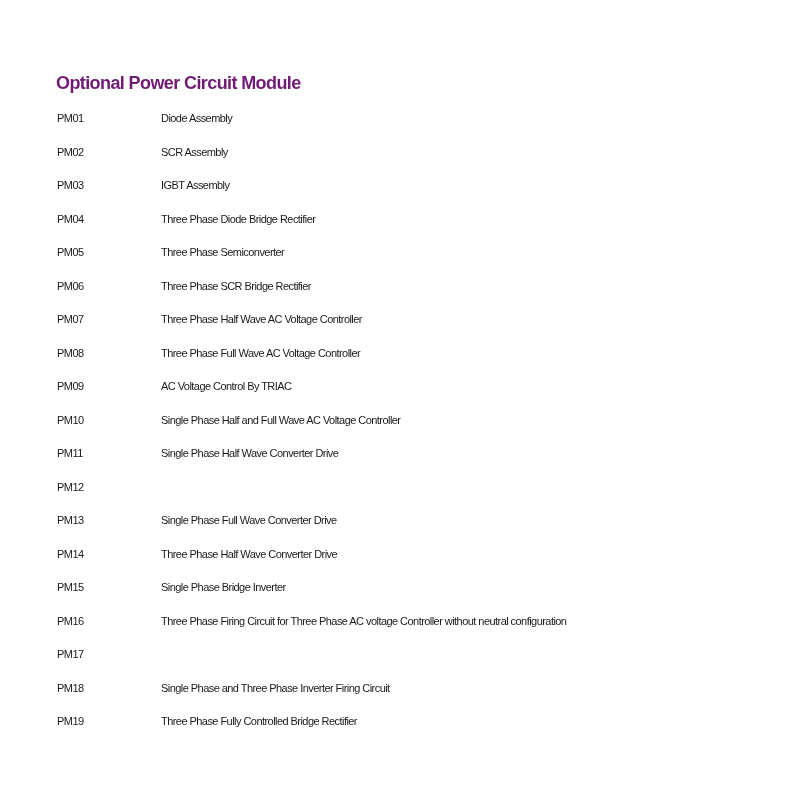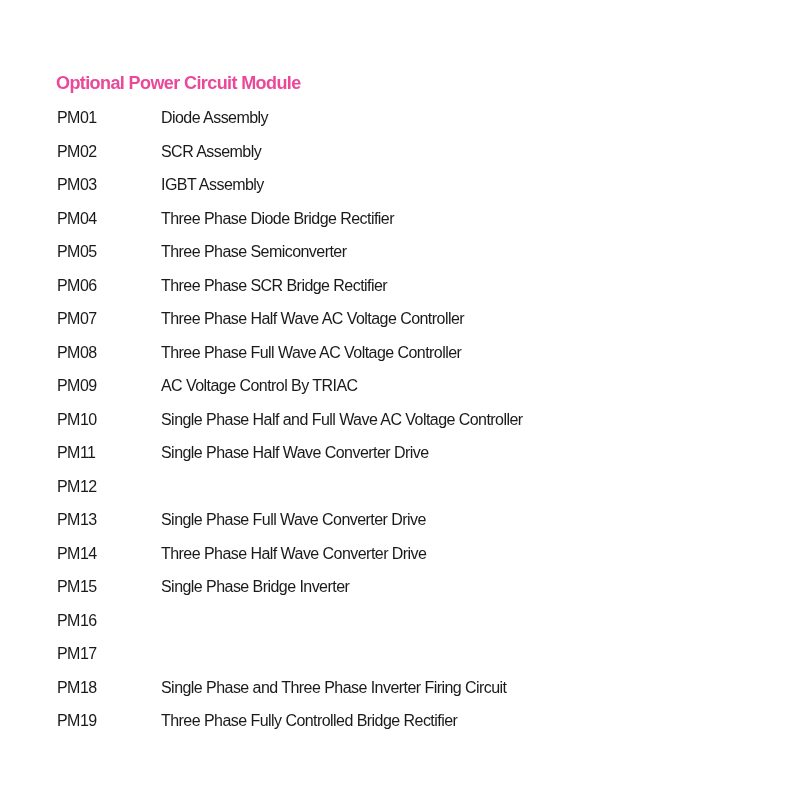--- a/index.html
+++ b/index.html
@@ -23,36 +23,36 @@
       height: 800px;
     }
     .heading {
       position: absolute;
       left: 56px;
       top: 73px;
       margin: 0;
       font-size: 18px;
       font-weight: bold;
       letter-spacing: -0.6px;
-      color: #ec4899;
+      color: #701a75;
       white-space: nowrap;
     }
     .module-list {
       position: absolute;
       left: 0;
       top: 108px;
       width: 800px;
       margin: 0;
       padding: 0;
       list-style: none;
     }
     .module-row {
       position: relative;
       height: 33.5px;
-      font-size: 16px;
+      font-size: 11px;
       letter-spacing: -0.55px;
       white-space: nowrap;
     }
     .module-code {
       position: absolute;
       left: 57px;
       top: 0;
       line-height: 20px;
     }
     .module-desc {
@@ -123,20 +123,21 @@
     <li class="module-row">
       <span class="module-code">PM14</span>
       <span class="module-desc">Three Phase Half Wave Converter Drive</span>
     </li>
     <li class="module-row">
       <span class="module-code">PM15</span>
       <span class="module-desc">Single Phase Bridge Inverter</span>
     </li>
     <li class="module-row">
       <span class="module-code">PM16</span>
+      <span class="module-desc">Three Phase Firing Circuit for Three Phase AC voltage Controller without neutral configuration</span>
     </li>
     <li class="module-row">
       <span class="module-code">PM17</span>
     </li>
     <li class="module-row">
       <span class="module-code">PM18</span>
       <span class="module-desc">Single Phase and Three Phase Inverter Firing Circuit</span>
     </li>
     <li class="module-row">
       <span class="module-code">PM19</span>

